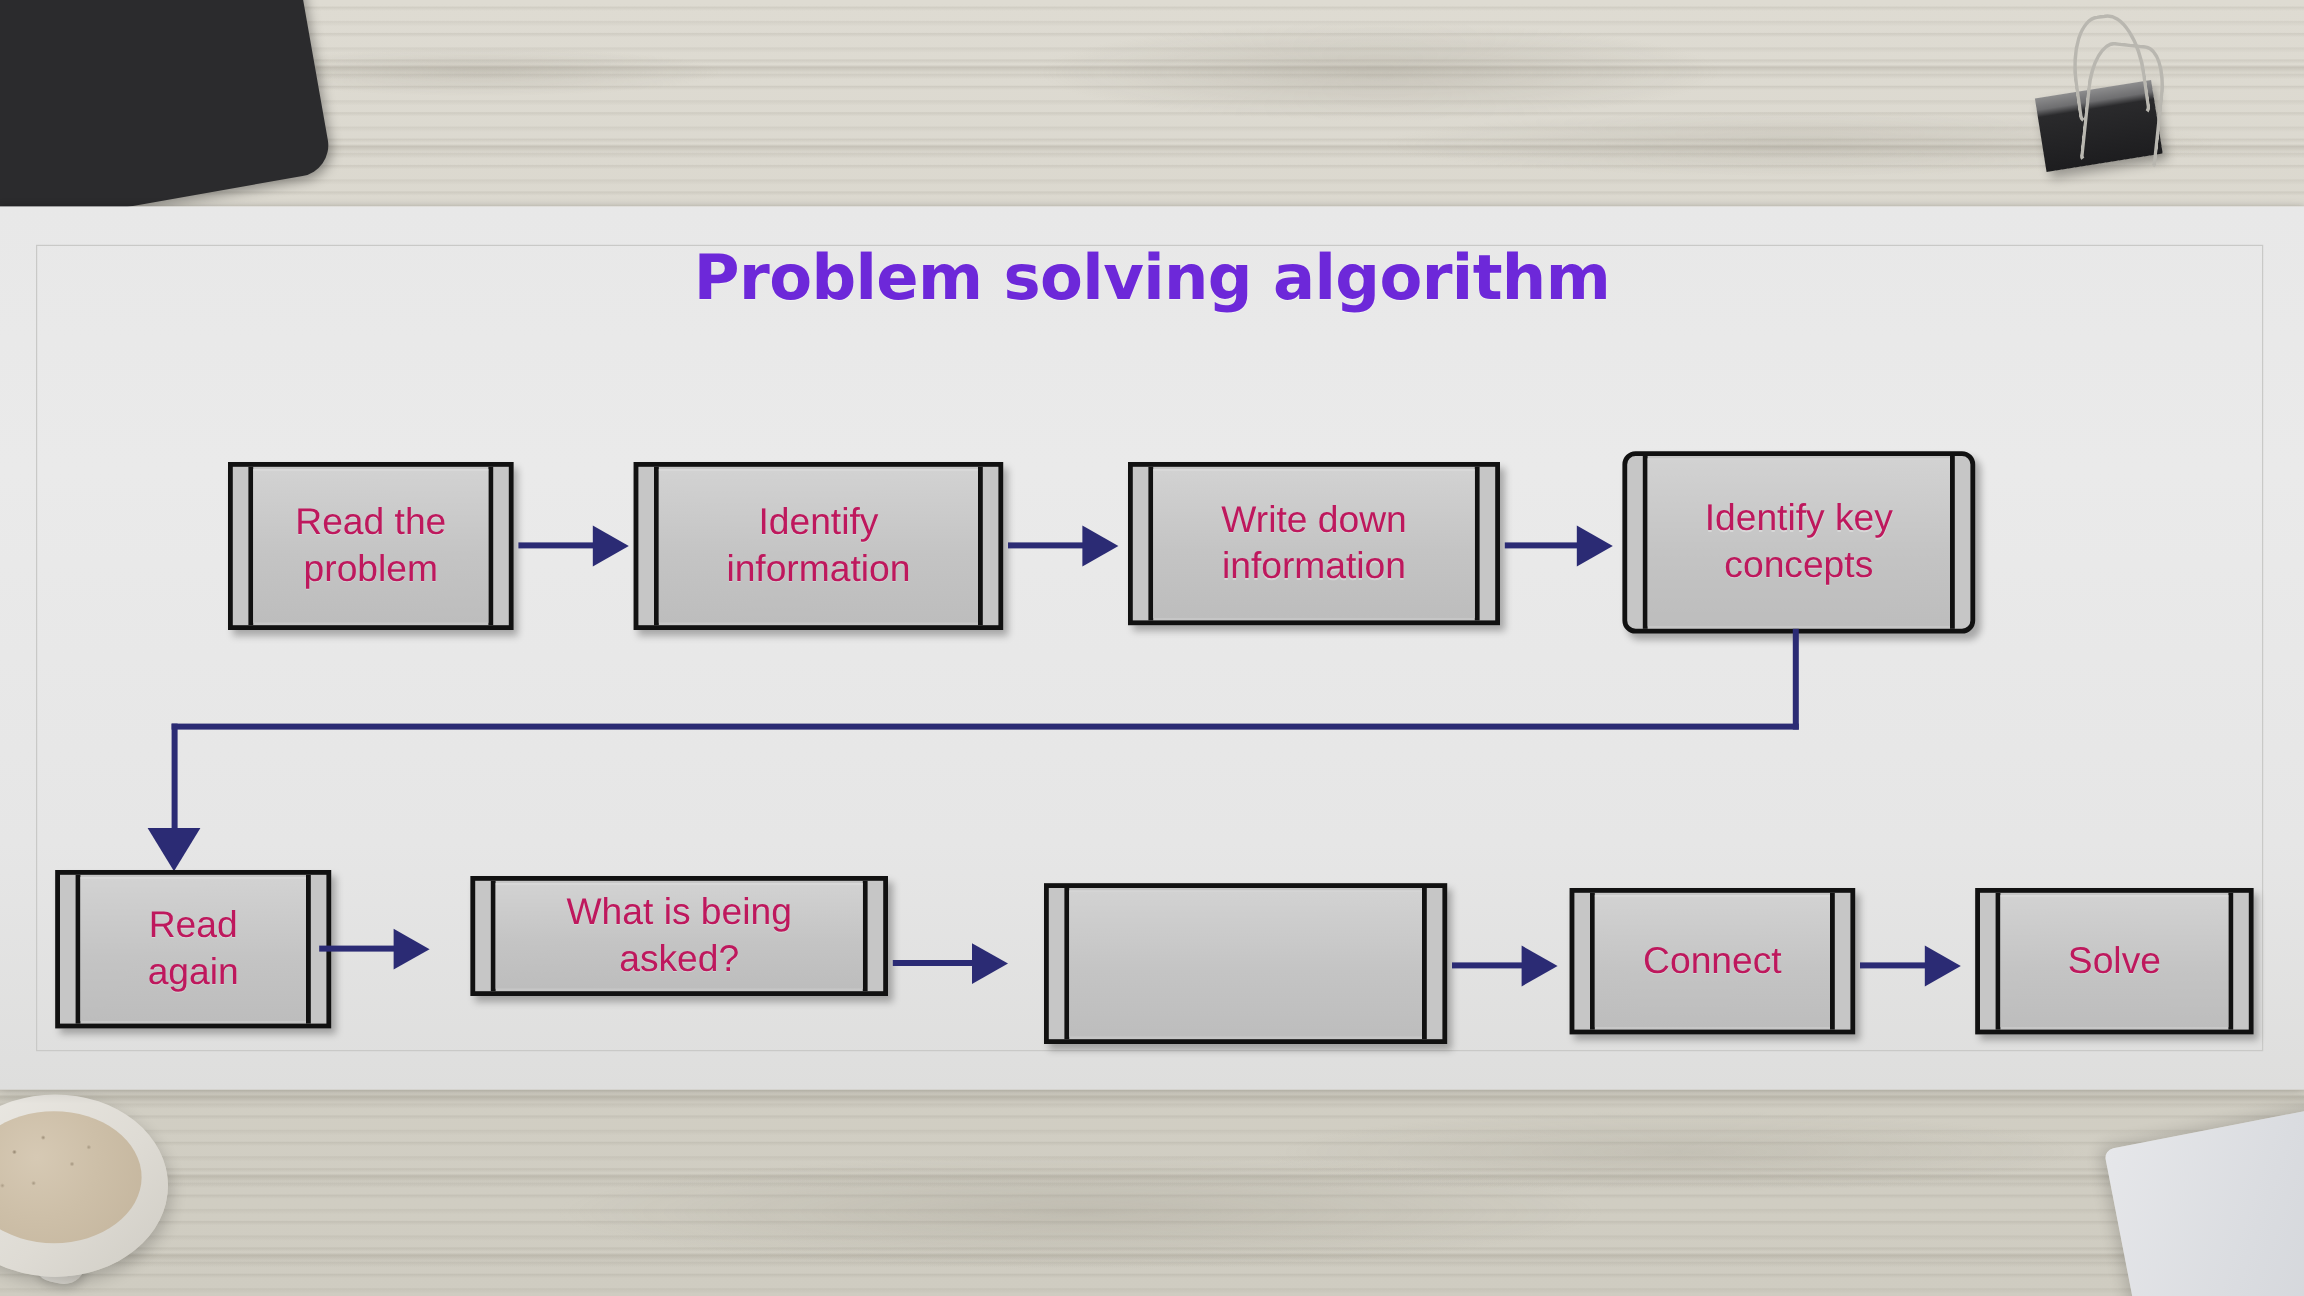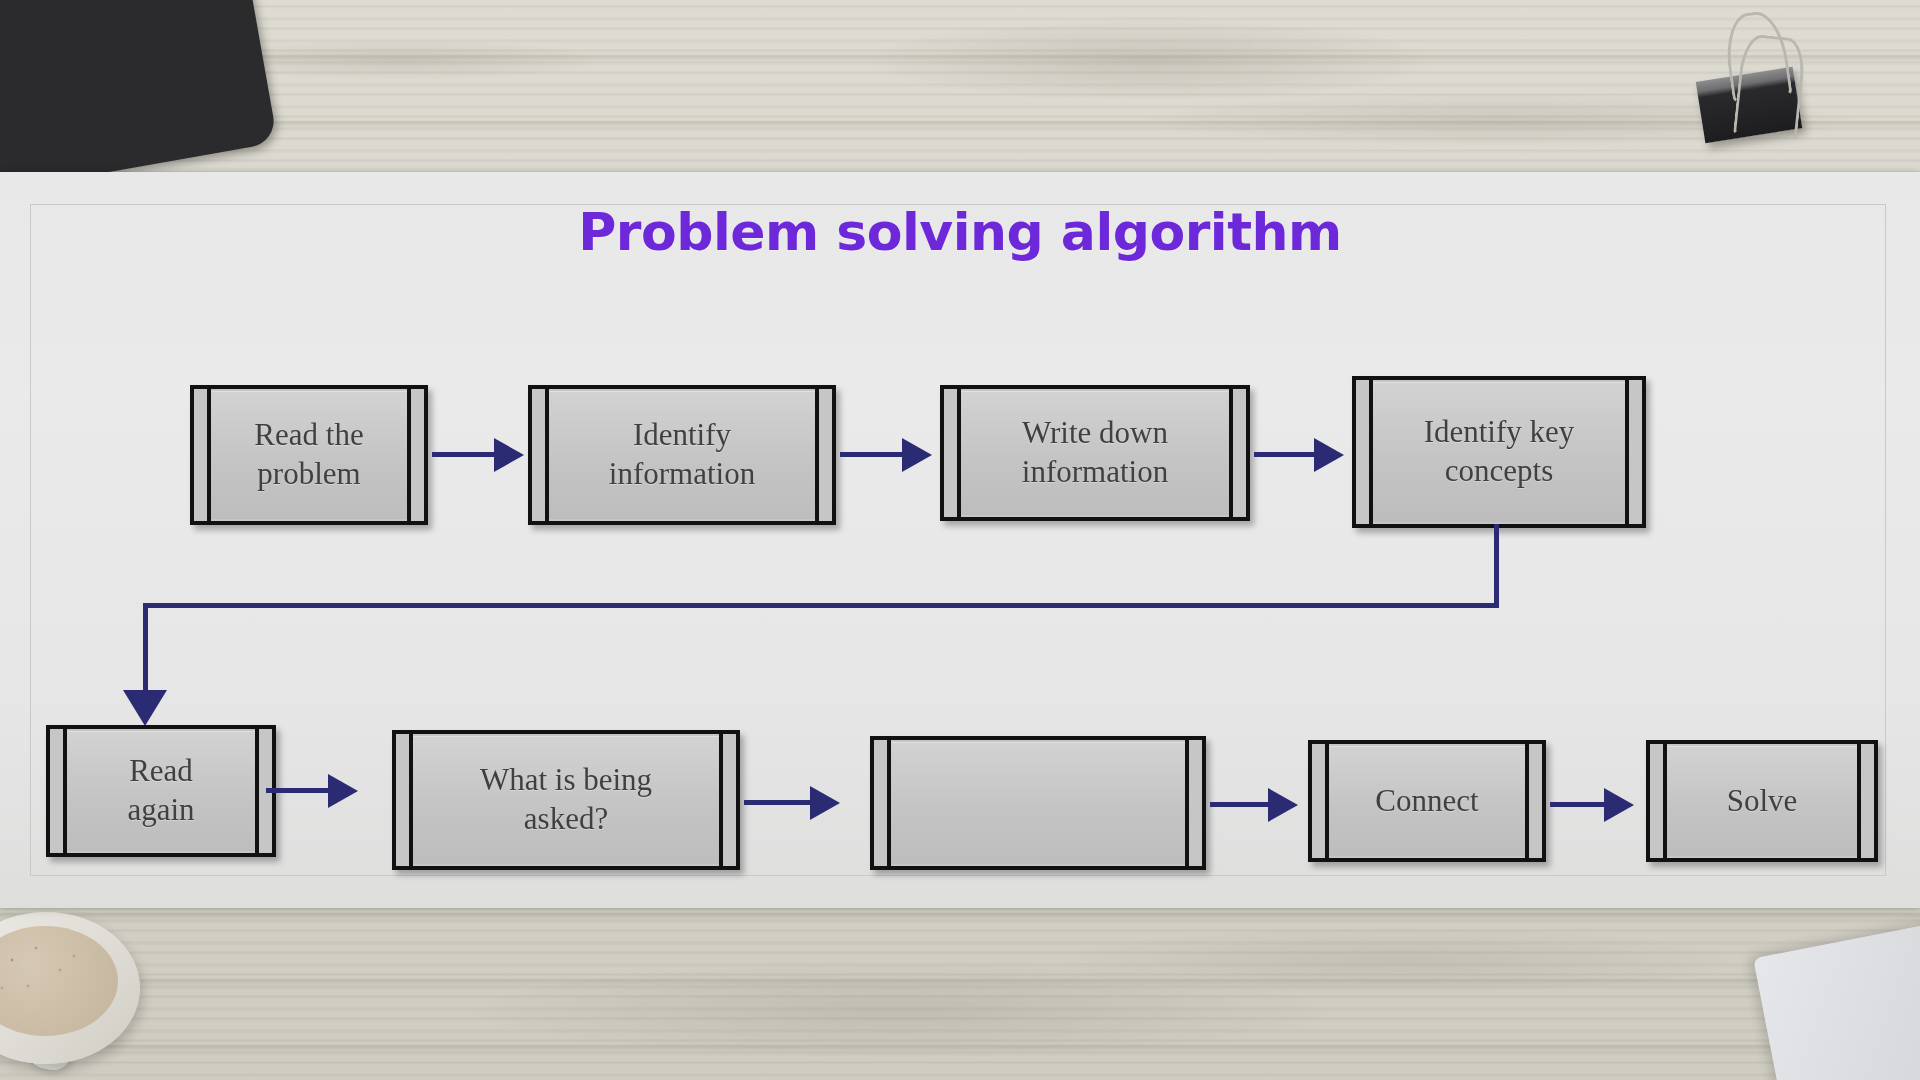--- a/index.html
+++ b/index.html
@@ -204,24 +204,24 @@
   .node::before { left: 13px; }
   .node::after  { right: 13px; }
 
   .node-inner {
     position: relative;
     z-index: 2;
     width: 100%;
     padding: 0 42px;
     box-sizing: border-box;
     text-align: center;
-    font-family: Liberation Serif, serif;
+    font-family: Liberation Sans, sans-serif;
     font-size: 31px;
     line-height: 1.25;
-    color: #404040;
+    color: #be185d;
     white-space: pre-line;
     text-shadow: 0 1px 0 rgba(255,255,255,.30);
   }
 
   
   .node-face {
     position: absolute;
     left: 17px; right: 17px; top: 2px; bottom: 2px;
     background: linear-gradient(to bottom, #d2d2d2 0%, #c4c4c4 55%, #bdbdbd 100%);
     border-top: 1px solid rgba(255,255,255,.55);
@@ -289,21 +289,21 @@
     <div class="node-inner">Identify
 information</div>
   </div>
 
   <div class="node" style="left:940px; top:385px; width:310px; height:136px;">
     <div class="node-face"></div>
     <div class="node-inner">Write down
 information</div>
   </div>
 
-  <div class="node" style="left:1352px; top:376px; width:294px; height:152px;">
+  <div class="node" style="left:1352px; top:376px; width:294px; height:152px;border-radius:11px;">
     <div class="node-face"></div>
     <div class="node-inner">Identify key
 concepts</div>
   </div>
 
   <div class="conn-line conn-h" style="left:432px; top:452px; width:66px;"></div>
   <div class="arrow-right" style="left:494px; top:438px;"></div>
 
   <div class="conn-line conn-h" style="left:840px; top:452px; width:66px;"></div>
   <div class="arrow-right" style="left:902px; top:438px;"></div>
@@ -315,21 +315,21 @@
   <div class="conn-line conn-h" style="left:143px; top:603px; width:1356px;"></div>
   <div class="conn-line conn-v" style="left:143px; top:603px; height:95px;"></div>
   <div class="arrow-down" style="left:123px; top:690px;"></div>
 
   <div class="node" style="left:46px; top:725px; width:230px; height:132px;">
     <div class="node-face"></div>
     <div class="node-inner">Read
 again</div>
   </div>
 
-  <div class="node" style="left:392px; top:730px; width:348px; height:140px;justify-content:center;">
+  <div class="node" style="left:392px; top:730px; width:348px; height:100px;justify-content:center;">
     <div class="node-face"></div>
     <div class="node-inner">What is being
 asked?</div>
   </div>
 
   <div class="node" style="left:870px; top:736px; width:336px; height:134px;">
     <div class="node-face"></div>
   </div>
 
   <div class="node" style="left:1308px; top:740px; width:238px; height:122px;justify-content:center;">

